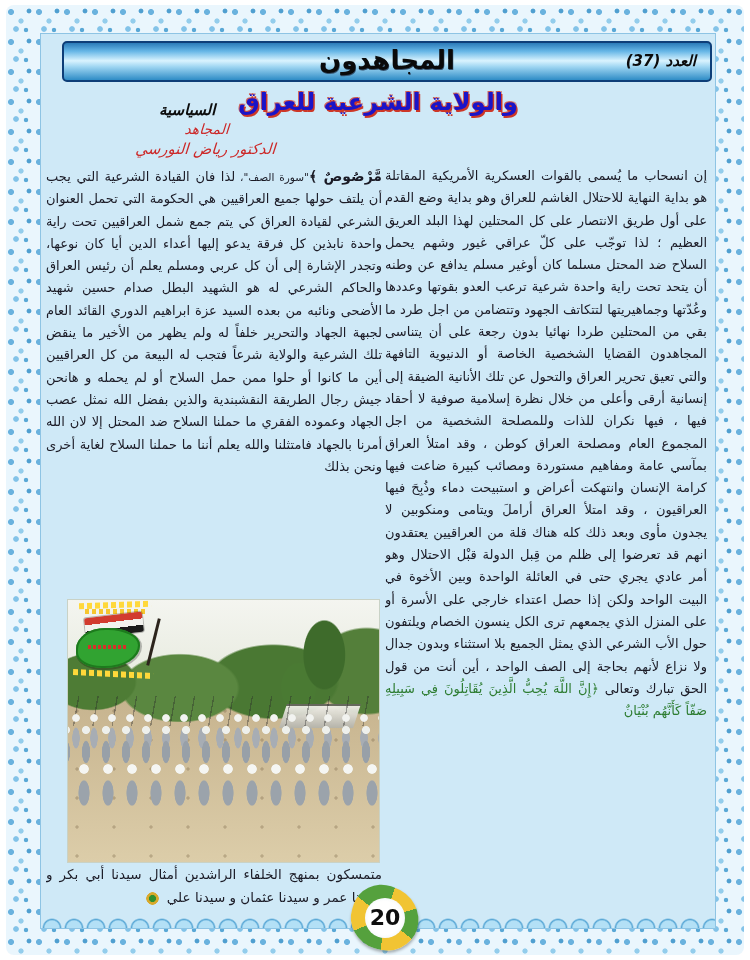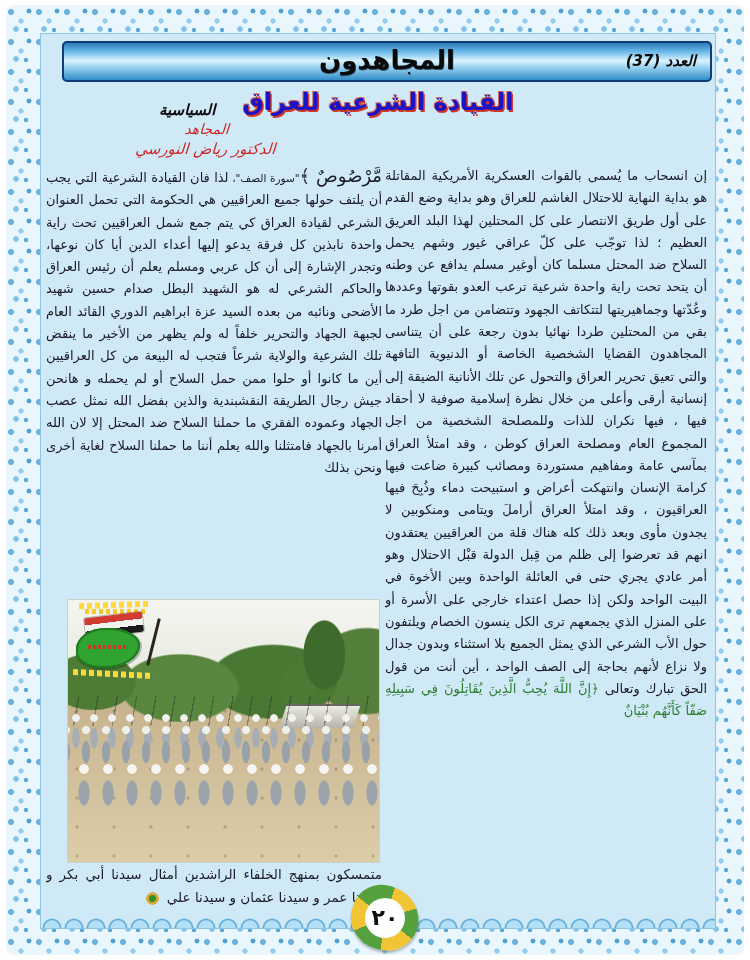--- a/index.html
+++ b/index.html
@@ -45,21 +45,21 @@
   .author .a2{font-size:15px;line-height:21px;}
 
   
   .col{position:absolute;top:131px;font-size:13px;line-height:22.3px;text-align:justify;
        color:#1b1b26;direction:rtl;}
   .col p{margin:0;}
   .col-right{right:8px;width:322px;height:748px;overflow:hidden;}
   .col-left{left:5px;width:336px;height:754px;overflow:hidden;}
   .lead{height:430px;overflow:hidden;}
   .green{color:#2e7d32;}
-  .vbold{font-weight:normal;font-size:18px;}
+  .vbold{font-weight:bold;font-size:14px;}
   .vsrc{font-size:10.5px;}
 
   
   .photo{position:relative;width:313px;height:264px;margin:4px 2px 0 auto;overflow:hidden;
     background:#e8e8e0;border:1px solid #c9d2c6;box-sizing:border-box;}
   .ph-sky{position:absolute;left:0;right:0;top:0;height:72px;background:linear-gradient(#f4f5f0,#e9ece1);}
   .ph-ground{position:absolute;left:0;right:0;top:100px;bottom:0;
     background:linear-gradient(#c7b48f,#dccda9);
     background-image:radial-gradient(circle at 9px 11px,rgba(120,100,70,.35) 1.3px,rgba(0,0,0,0) 2px),
       linear-gradient(#c7b48f,#dccda9);background-size:37px 29px,100% 100%;}
@@ -135,21 +135,21 @@
   <div class="ornate-frame"></div>
 
   <div class="content">
 
     <div class="header-bar">
       <span class="issue">العدد (37)</span>
       <span class="mag">المجاهدون</span>
       <span class="section">السياسية</span>
     </div>
 
-    <h1 class="title">القيادة الشرعية للعراق</h1>
+    <h1 class="title">والولاية الشرعية للعراق</h1>
 
     <div class="author">
       <div class="a1">المجاهد</div>
       <div class="a2">الدكتور رياض النورسي</div>
     </div>
 
     <div class="col col-right">
       <p><span>إن انسحاب ما يُسمى بالقوات العسكرية الأمريكية المقاتلة هو بداية النهاية للاحتلال الغاشم للعراق وهو بداية وضع القدم على أول طريق الانتصار على كل المحتلين لهذا البلد العريق العظيم ؛ لذا توجّب على كلّ عراقي غيور وشهم يحمل السلاح ضد المحتل مسلما كان أوغير مسلم يدافع عن وطنه أن يتحد تحت راية واحدة شرعية ترعب العدو بقوتها وعددها وعُدّتها وجماهيريتها لتتكاتف الجهود وتتضامن من اجل طرد ما بقي من المحتلين طردا نهائيا بدون رجعة على أن يتناسى المجاهدون القضايا الشخصية الخاصة أو الدنيوية التافهة والتي تعيق تحرير العراق والتحول عن تلك الأنانية الضيقة إلى إنسانية أرقى وأعلى من خلال نظرة إسلامية صوفية لا أحقاد فيها ، فيها نكران للذات وللمصلحة الشخصية من اجل المجموع العام ومصلحة العراق كوطن ، وقد امتلأ العراق بمآسي عامة ومفاهيم مستوردة ومصائب كبيرة ضاعت فيها كرامة الإنسان وانتهكت أعراض و استبيحت دماء وذُبِحَ فيها العراقيون ، وقد امتلأ العراق أراملَ ويتامى ومنكوبين لا يجدون مأوى وبعد ذلك كله هناك قلة من العراقيين يعتقدون انهم قد تعرضوا إلى ظلم من قِبل الدولة قبْل الاحتلال وهو أمر عادي يجري حتى في العائلة الواحدة وبين الأخوة في البيت الواحد ولكن إذا حصل اعتداء خارجي على الأسرة أو على المنزل الذي يجمعهم ترى الكل ينسون الخصام ويلتفون حول الأب الشرعي الذي يمثل الجميع بلا استثناء وبدون جدال ولا نزاع لأنهم بحاجة إلى الصف الواحد ، أين أنت من قول الحق تبارك وتعالى </span><span class="green">﴿إِنَّ اللَّهَ يُحِبُّ الَّذِينَ يُقَاتِلُونَ فِي سَبِيلِهِ صَفّاً كَأَنَّهُم بُنْيَانٌ</span></p>
     </div>
 
@@ -178,17 +178,17 @@
         </div>
       </div>
 
       <p class="caption"><span>متمسكون بمنهج الخلفاء الراشدين أمثال سيدنا أبي بكر و سيدنا عمر و سيدنا عثمان و سيدنا علي </span><span class="honorific-mark"></span></p>
     </div>
 
     <div class="wave-strip"></div>
 
     <div class="badge">
       <div class="pin"></div>
-      <div class="num">٢٠</div>
+      <div class="num">20</div>
     </div>
 
   </div>
 </div>
 
 </body></html>

